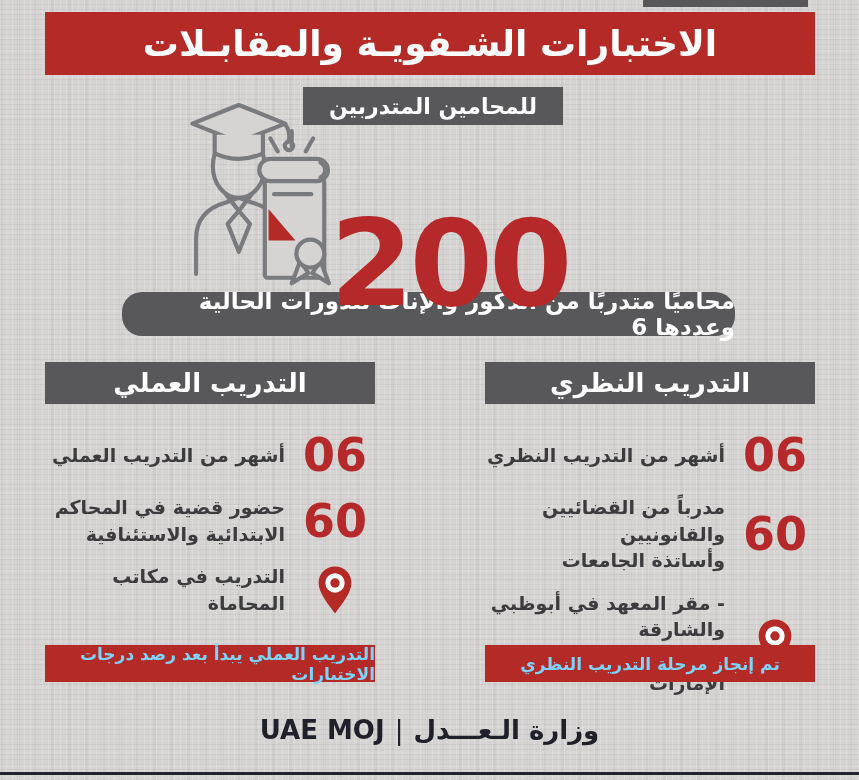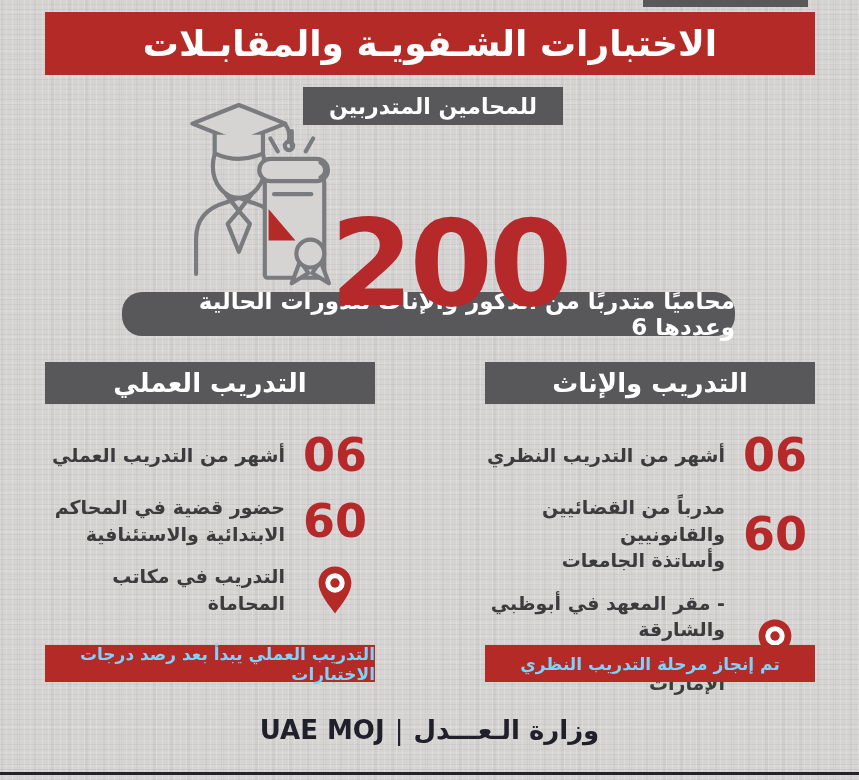--- a/index.html
+++ b/index.html
@@ -151,21 +151,21 @@
     <polygon points="128,182 119,206 137,195" fill="#d6d4d2"></polygon>
     <polygon points="150,182 159,206 141,195" fill="#d6d4d2"></polygon>
     <circle cx="139" cy="174" r="15" fill="#d6d4d2"></circle>
   </svg>
 
   <div class="big-number">200</div>
 
   <div class="hero-caption">محاميًا متدربًا من الذكور والإناث للدورات الحالية وعددها 6</div>
 
   <div class="col theoretical">
-    <div class="col-header">التدريب والإناث</div>
+    <div class="col-header">التدريب النظري</div>
     <div class="rows">
       <div class="row">
         <div class="stat-value">06</div>
         <div class="stat-label">أشهر من التدريب النظري</div>
       </div>
       <div class="row">
         <div class="stat-value">60</div>
         <div class="stat-label">
           <div>مدرباً من القضائيين والقانونيين</div>
           <div>وأساتذة الجامعات</div>

